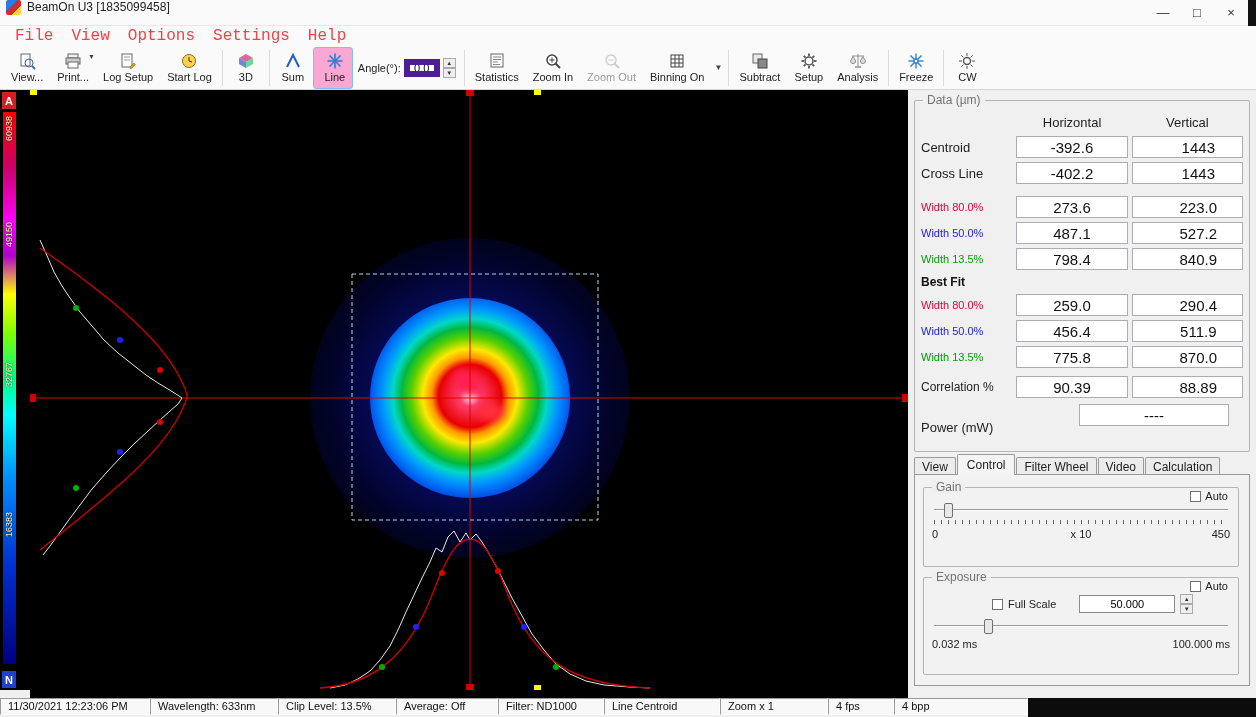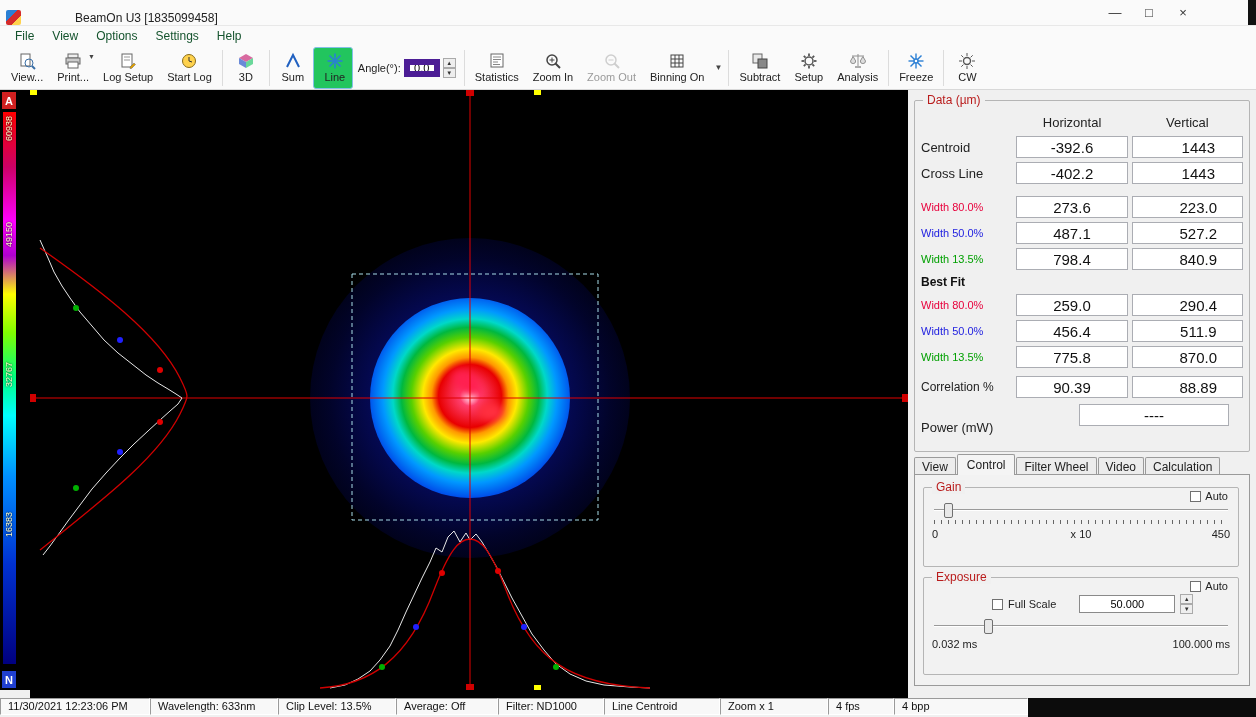--- a/index.html
+++ b/index.html
@@ -1,33 +1,33 @@
 <!DOCTYPE html>
 <html><head>
 <meta charset="utf-8">
 <style>
   * { margin:0; padding:0; box-sizing:border-box; }
   html,body { width:1256px; height:717px; }
   body { font-family:"Liberation Sans", sans-serif; background:#f0f0f0; position:relative; overflow:hidden; }
 
   
-  .titlebar { position:absolute; left:0; top:0; width:1256px; height:26px; background:#fafafa; display:flex; align-items:flex-end; border-bottom:1px solid #e8e8e8;gap:48px; }
+  .titlebar { position:absolute; left:0; top:0; width:1256px; height:26px; background:#fafafa; display:flex; align-items:flex-start; border-bottom:1px solid #e8e8e8; }
   .app-icon { width:15px; height:15px; margin:0 6px 0 6px; background:linear-gradient(135deg,#2a7fd4 0 40%, #d42a2a 40% 70%, #ffd24d 70% 100%); border-radius:2px; }
   .win-title { font-size:12px; color:#222; }
   .win-controls { margin-left:auto; display:flex; }
   .win-btn { width:34px; height:25px; display:flex; align-items:center; justify-content:center; font-size:13px; color:#333; }
   .corner-notch { width:8px; height:26px; background:#111; }
 
   .menubar { position:absolute; left:0; top:26px; width:1256px; height:20px; background:#fafafa; display:flex; align-items:center; padding-left:6px; }
-  .menu-item { font-size:12px; color:#14532d; padding:2px 9px; }
+  .menu-item { font-size:16px; color:#ef4444; padding:2px 9px;font-family:Liberation Mono, monospace; }
 
   
   .toolbar { position:absolute; left:0; top:46px; width:1256px; height:44px; background:#fafafa; border-bottom:1px solid #d8d8d8; display:flex; align-items:center; padding-left:4px; }
   .tb-btn { position:relative; display:flex; flex-direction:column; align-items:center; justify-content:center; gap:1px; padding:2px 6px; min-width:40px; height:42px; border:1px solid transparent; border-radius:3px; font-size:11px; color:#222; }
-  .tb-btn.selected { background:#22c55e; border-color:#84bfe8;padding-left:10px; }
+  .tb-btn.selected { background:#f9a8d4; border-color:#84bfe8;padding-left:10px; }
   .tb-btn.disabled { opacity:.45; }
   .tb-icon { width:18px; height:18px; display:block; }
   .tb-caret-abs { position:absolute; right:0px; top:5px; font-size:7px; color:#444; }
   .tb-sep { width:1px; height:36px; background:#dcdcdc; margin:0 3px; }
   .angle-ctl { display:flex; align-items:center; gap:3px; padding:0 5px; font-size:11px; color:#222; }
   .spin-box { width:36px; height:18px; border:6px solid #4c1d95; background:#fff; font-size:11px; text-align:center; font-family:"Liberation Sans",sans-serif; }
   .spin-arrows { display:flex; flex-direction:column; }
   .spin-arrows span { font-size:6px; line-height:8px; width:13px; text-align:center; border:1px solid #aaa; background:#eee; color:#333; }
   .caret-btn { width:14px; height:42px; display:flex; align-items:center; justify-content:center; font-size:8px; color:#444; border:1px solid transparent; border-radius:3px; }
 
@@ -46,21 +46,21 @@
   .blob-core { position:absolute; left:340px; top:208px; width:200px; height:200px; border-radius:50%;
     background:radial-gradient(circle at 50% 49%, #ffffff 0%, #ffc0d8 3%, #ff4070 7%, #e80000 22%, #ff9800 27%, #ffe800 33%, #58d000 41%, #00b840 48%, #00d8c8 54%, #0098ff 61%, #0048e8 72%, rgba(0,24,180,.85) 84%, rgba(0,0,130,0) 100%); }
   .hot1 { position:absolute; left:420px; top:282px; width:34px; height:22px; background:#ff2050; border-radius:50%; filter:blur(4px); transform:rotate(38deg); }
   .hot2 { position:absolute; left:448px; top:312px; width:26px; height:20px; background:#ff3040; border-radius:50%; filter:blur(4px); }
   .beam svg { position:absolute; left:0; top:0; }
   .beam-label { position:absolute; font-size:11px; font-weight:bold; color:#ffff00; }
 
   
   .panel { position:absolute; left:908px; top:90px; width:348px; height:600px; background:#f0f0f0; }
   .group { position:absolute; border:1px solid #b5b5b5; border-radius:2px; }
-  .group-legend { position:absolute; top:-8px; left:8px; background:#f0f0f0; padding:0 4px; font-size:12px; color:#b91c1c; }
+  .group-legend { position:absolute; top:-8px; left:8px; background:#f0f0f0; padding:0 4px; font-size:12px; color:#737373; }
 
   .data-group { left:6px; top:10px; width:336px; height:352px; padding:14px 6px 0 6px; }
   .dheaders { display:flex; font-size:13px; color:#222; margin-bottom:4px; }
   .dheaders span:nth-child(1){ width:96px; }
   .dheaders span:nth-child(2){ width:112px; text-align:center; }
   .dheaders span:nth-child(3){ width:112px; text-align:center; margin-left:4px; }
   .drow { display:flex; align-items:center; height:26px; }
   .dlabel { width:96px; font-size:13px; color:#222; }
   .dlabel.small { font-size:11px; }
   .dcell { display:inline-block; width:112px; height:22px; line-height:21px; background:#fff; border:1px solid #abadb3; text-align:center; font-size:15px; color:#111; }

